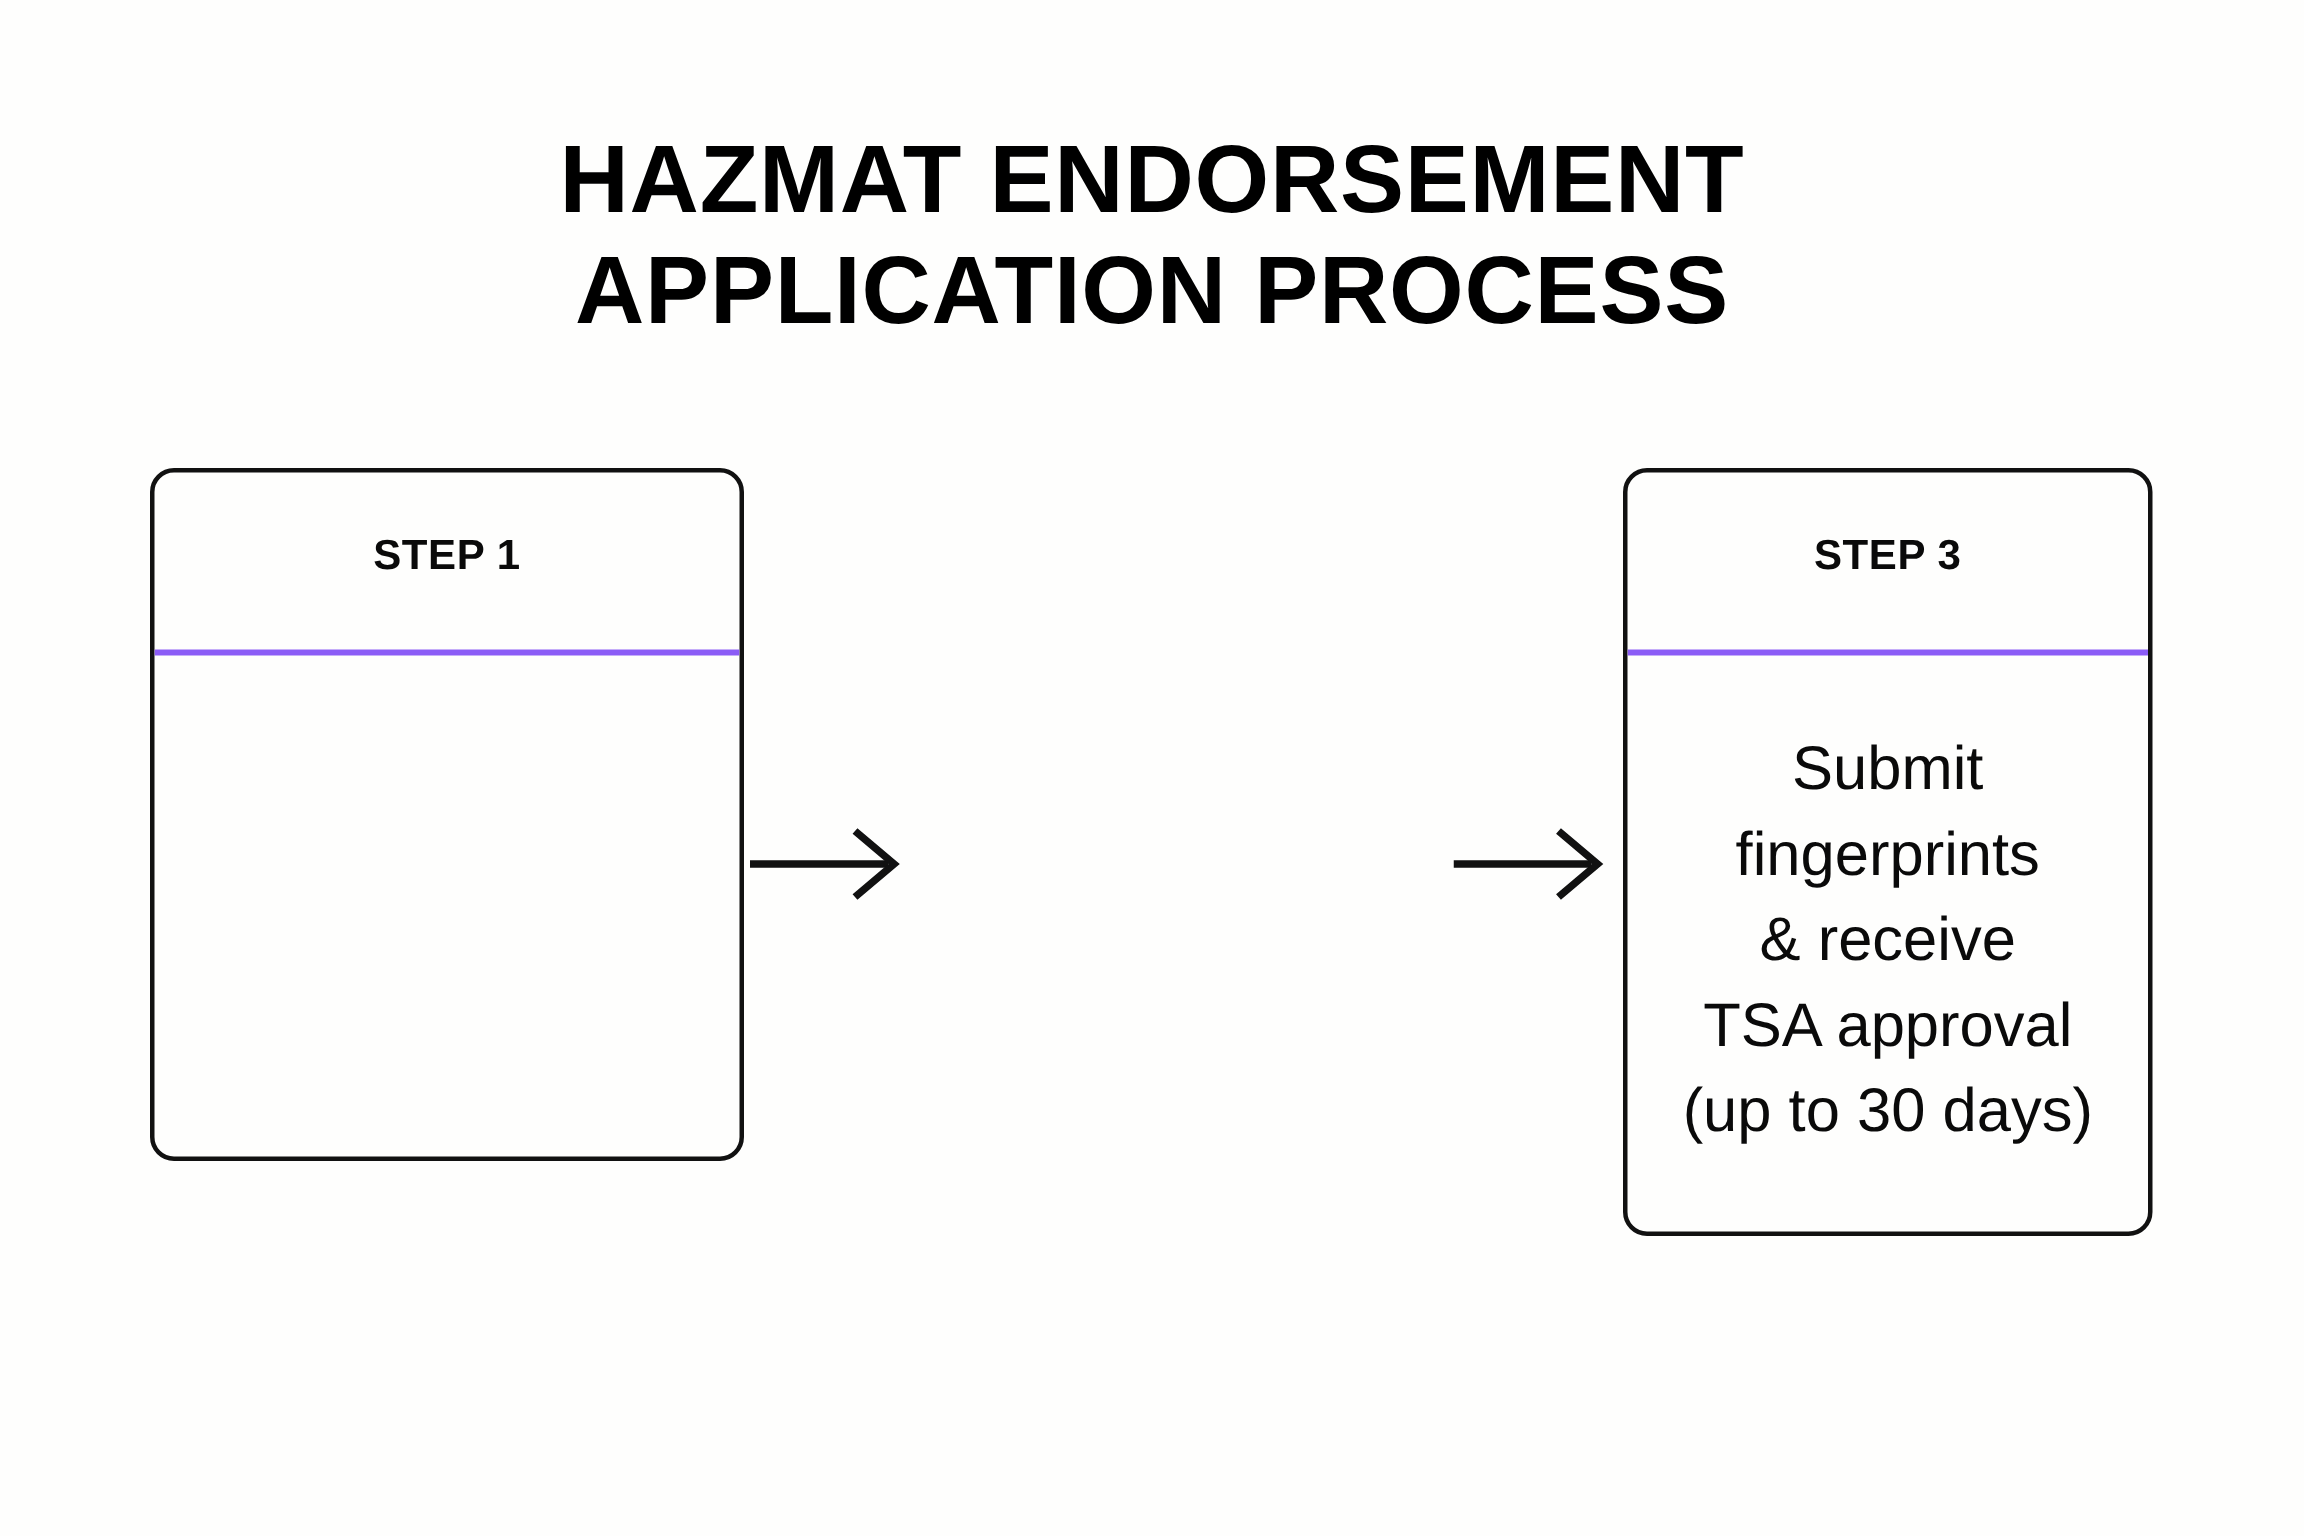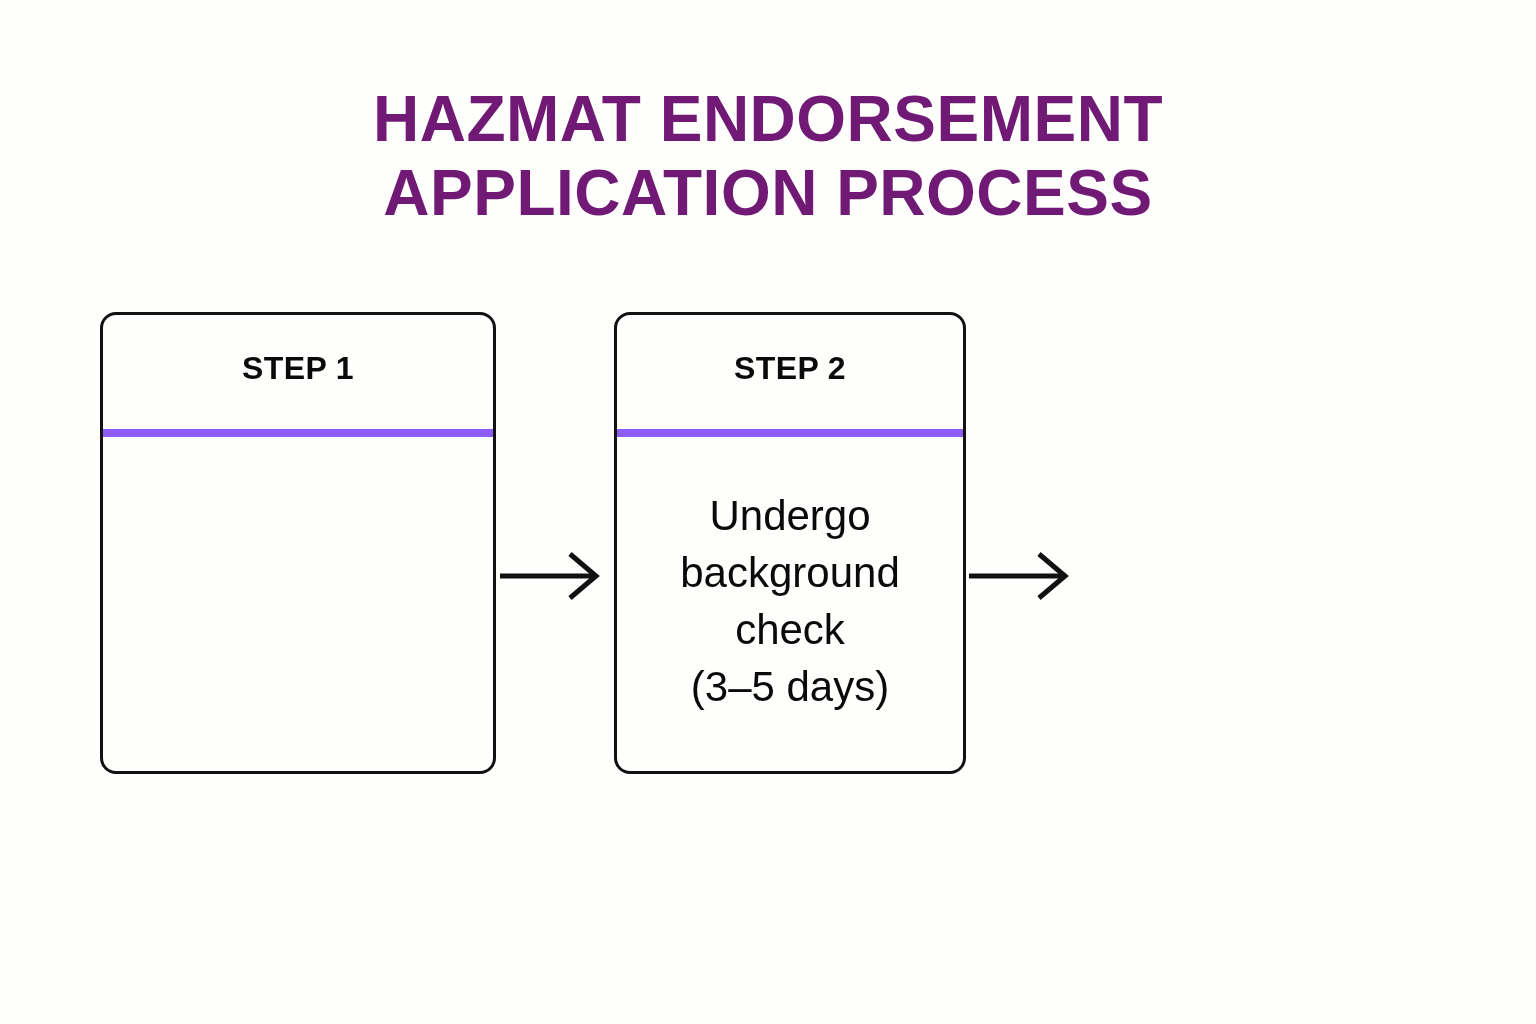--- a/index.html
+++ b/index.html
@@ -26,45 +26,45 @@
   .title {
     position: absolute;
     left: 0;
     top: 82px;
     width: 1536px;
     text-align: center;
     font-size: 64px;
     line-height: 74px;
     font-weight: 700;
     letter-spacing: 0.5px;
-    color: #701a75;
+    color: #000000;
     white-space: pre-line;
   }
 
   
   .step-box {
     position: absolute;
     box-sizing: border-box;
     border: 3px solid #111111;
     border-radius: 16px;
     background: #fefefd;
     overflow: hidden;
     display: flex;
     flex-direction: column;
   }
 
   .step-header {
     box-sizing: border-box;
     height: 122px;
     flex: 0 0 122px;
-    border-bottom: 8px solid #8b5cf6;
+    border-bottom: 4px solid #8b5cf6;
     display: flex;
     align-items: center;
     justify-content: center;
-    font-size: 32px;
+    font-size: 28px;
     font-weight: 700;
     letter-spacing: 0.4px;
     line-height: 1;
     padding-bottom: 8px;
   }
 
   .step-body {
     flex: 1 1 auto;
     display: flex;
     align-items: center;
@@ -108,29 +108,30 @@
     <div class="step-header">STEP 1</div>
   </div>
 
   <div class="arrow" id="arrow-1">
     <svg width="104" height="56" viewBox="0 0 104 56" aria-hidden="true">
       <line x1="0" y1="28" x2="92" y2="28" stroke="#111111" stroke-width="5"></line>
       <polyline points="70,6 96,28 70,50" fill="none" stroke="#111111" stroke-width="5" stroke-linecap="butt" stroke-linejoin="miter"></polyline>
     </svg>
   </div>
 
-  <div class="step-box" id="box-2">
-    <div class="step-header">STEP 2</div>
-    <div class="step-body">Undergo
-background
-check
-(3–5 days)</div>
-  </div>
 
   <div class="arrow" id="arrow-2">
     <svg width="104" height="56" viewBox="0 0 104 56" aria-hidden="true">
       <line x1="0" y1="28" x2="92" y2="28" stroke="#111111" stroke-width="5"></line>
       <polyline points="70,6 96,28 70,50" fill="none" stroke="#111111" stroke-width="5" stroke-linecap="butt" stroke-linejoin="miter"></polyline>
     </svg>
   </div>
 
+  <div class="step-box" id="box-3">
+    <div class="step-header">STEP 3</div>
+    <div class="step-body">Submit
+fingerprints
+&amp; receive
+TSA approval
+(up to 30 days)</div>
+  </div>
 
 </div>
 
 </body></html>

